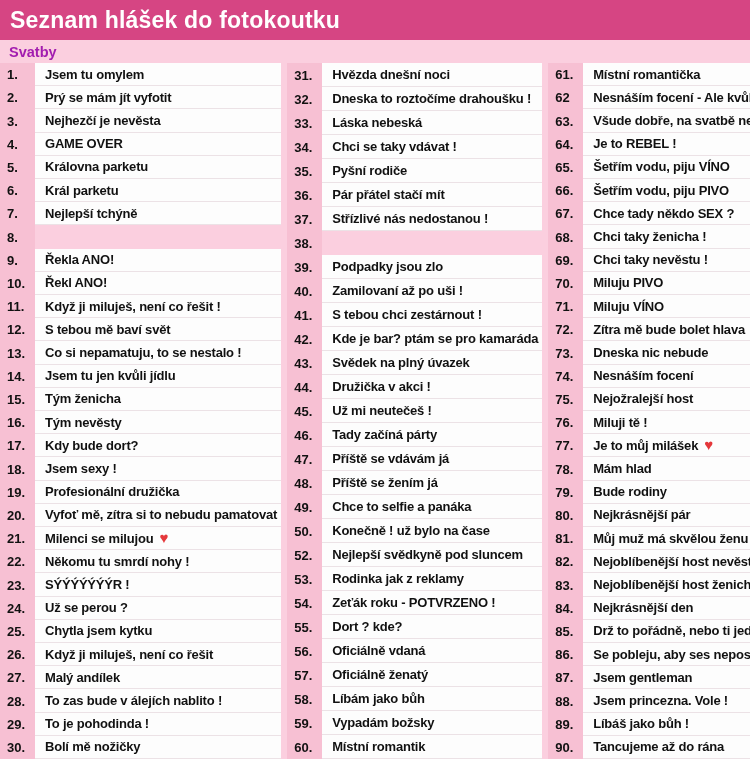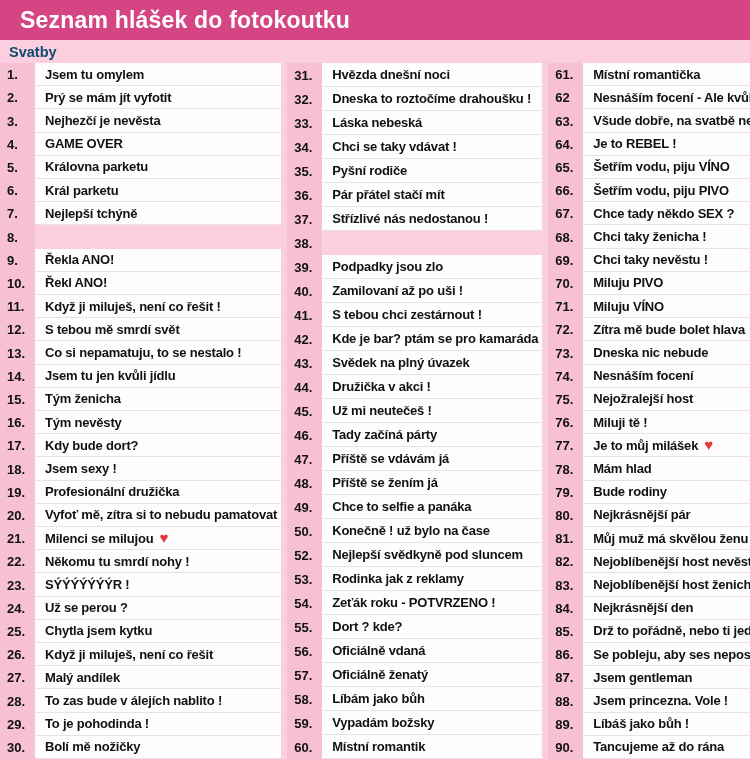--- a/index.html
+++ b/index.html
@@ -17,38 +17,38 @@
   body{
     background:var(--page-bg);
     font-family:"Liberation Sans","DejaVu Sans",sans-serif;
     color:var(--text);
   }
   .header{
     height:40px;
     background:var(--header-bg);
     display:flex;
     align-items:center;
-    padding-left:20px;
+    padding-left:10px;
   }
   .header h1{
     color:var(--header-text);
     font-size:23px;
     font-weight:700;
     letter-spacing:.2px;
   }
   .section-bar{
     height:23px;
     display:flex;
     align-items:center;
     padding-left:9px;
   }
   .section-bar span{
     font-size:14.5px;
     font-weight:700;
-    color:#0c4a6e;
+    color:#a21caf;
   }
   .list{
     height:696px;
     display:grid;
     grid-template-columns:repeat(3,1fr);
     column-gap:6px;
     padding-right:4px;
   }
   .col{
     display:flex;
@@ -164,21 +164,21 @@
         </div>
         <div class="row">
           <span class="num">11.</span>
           <div class="cell">
             <span class="txt"><span>Když ji miluješ, není co řešit !</span></span>
           </div>
         </div>
         <div class="row">
           <span class="num">12.</span>
           <div class="cell">
-            <span class="txt"><span>S tebou mě smrdí svět</span></span>
+            <span class="txt"><span>S tebou mě baví svět</span></span>
           </div>
         </div>
         <div class="row">
           <span class="num">13.</span>
           <div class="cell">
             <span class="txt"><span>Co si nepamatuju, to se nestalo !</span></span>
           </div>
         </div>
         <div class="row">
           <span class="num">14.</span>

